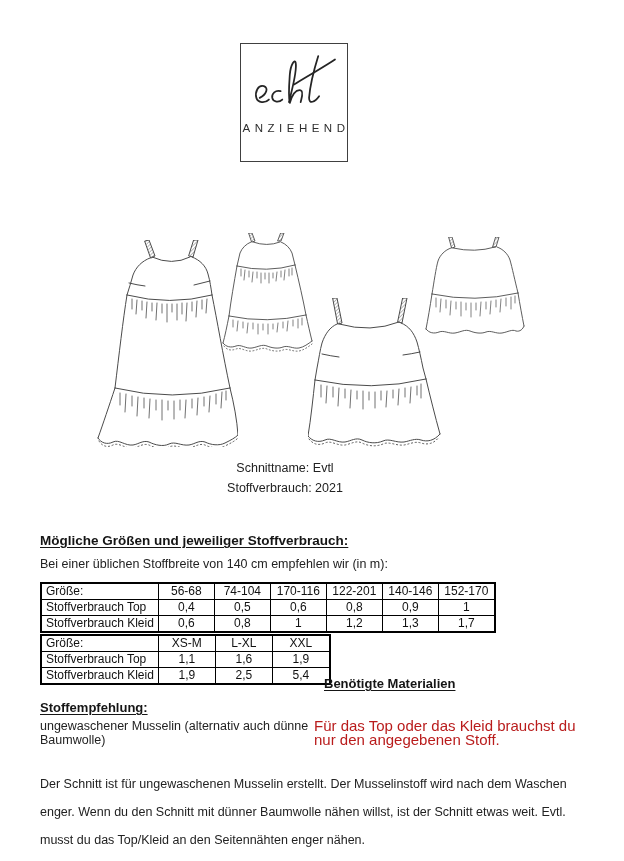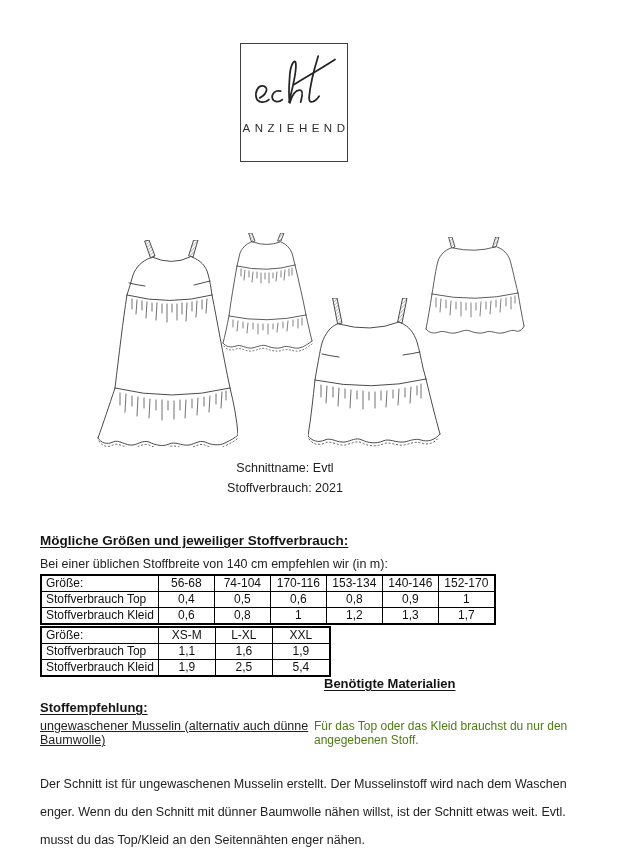--- a/index.html
+++ b/index.html
@@ -25,36 +25,36 @@
     font-size:19px;color:#0f0f0f;
   }
   
   .center-line{left:0;width:570px;text-align:center;font-size:12.5px;color:#222;}
   #pattern-name-line{top:461px;}
   #pattern-number-line{top:481px;}
   
   #sizes-heading{left:40px;top:533px;font-size:13.5px;font-weight:700;
     text-decoration:underline;text-underline-offset:2px;color:#151515;}
   #sizes-intro{left:40px;top:557px;font-size:12.5px;color:#222;}
-  table{border-collapse:collapse;position:absolute;background:#fff;}
+  table{border-collapse:collapse;position:absolute;background:#fff;margin-top:8px;}
   table{border:2px solid #000;}
   td{border:1px solid #000;font-size:12px;color:#111;height:13px;line-height:13px;
      padding:1px 4px;text-align:center;white-space:nowrap;}
   td.rowlabel{width:97px;text-align:left;}
   #size-table-kids{left:40px;top:574px;}
   #size-table-kids td.val{width:47px;}
   #size-table-adult{left:40px;top:626px;}
   #size-table-adult td.val{width:48px;}
   
   .sub-heading{font-size:13px;font-weight:700;text-decoration:underline;
     text-underline-offset:2px;color:#151515;}
   #fabric-heading{left:40px;top:700px;}
-  #fabric-body{left:40px;top:719px;width:272px;font-size:12.5px;line-height:14px;color:#222;text-decoration:underline;}
+  #fabric-body{left:40px;top:719px;width:272px;font-size:12.5px;line-height:14px;color:#222;}
   #materials-heading{left:314px;top:676px;padding-left:10px;}
-  #materials-body{left:314px;top:719px;width:262px;font-size:12px;line-height:14px;color:#4d7c0f;}
+  #materials-body{left:314px;top:719px;width:262px;font-size:15px;line-height:14px;color:#b91c1c;}
   
   #footer-note{left:40px;top:770px;width:552px;font-size:12.5px;line-height:28px;color:#222;}
   svg{display:block;}
 </style>
 </head>
 <body>
 
 <div id="page">
 
   <div id="logo-box" class="abs">
@@ -166,21 +166,21 @@
   <div id="sizes-heading" class="abs">Mögliche Größen und jeweiliger Stoffverbrauch:</div>
   <div id="sizes-intro" class="abs">Bei einer üblichen Stoffbreite von 140 cm empfehlen wir (in m):</div>
 
   <table id="size-table-kids">
     <tbody>
       <tr>
         <td class="rowlabel">Größe:</td>
         <td class="val">56-68</td>
         <td class="val">74-104</td>
         <td class="val">170-116</td>
-        <td class="val">153-134</td>
+        <td class="val">122-201</td>
         <td class="val">140-146</td>
         <td class="val">152-170</td>
       </tr>
       <tr>
         <td class="rowlabel">Stoffverbrauch Top</td>
         <td class="val">0,4</td>
         <td class="val">0,5</td>
         <td class="val">0,6</td>
         <td class="val">0,8</td>
         <td class="val">0,9</td>

